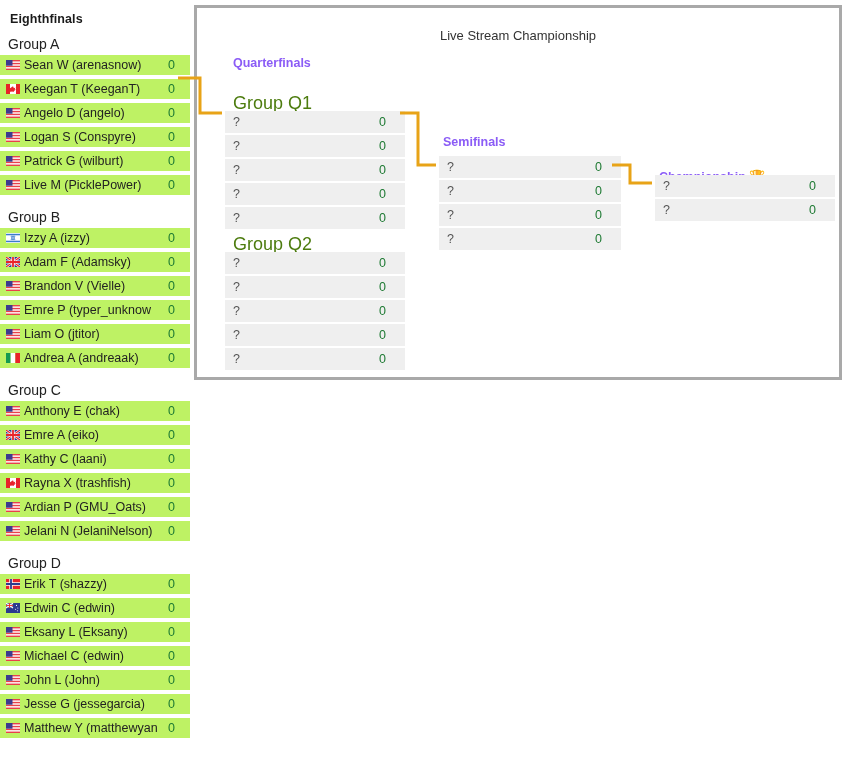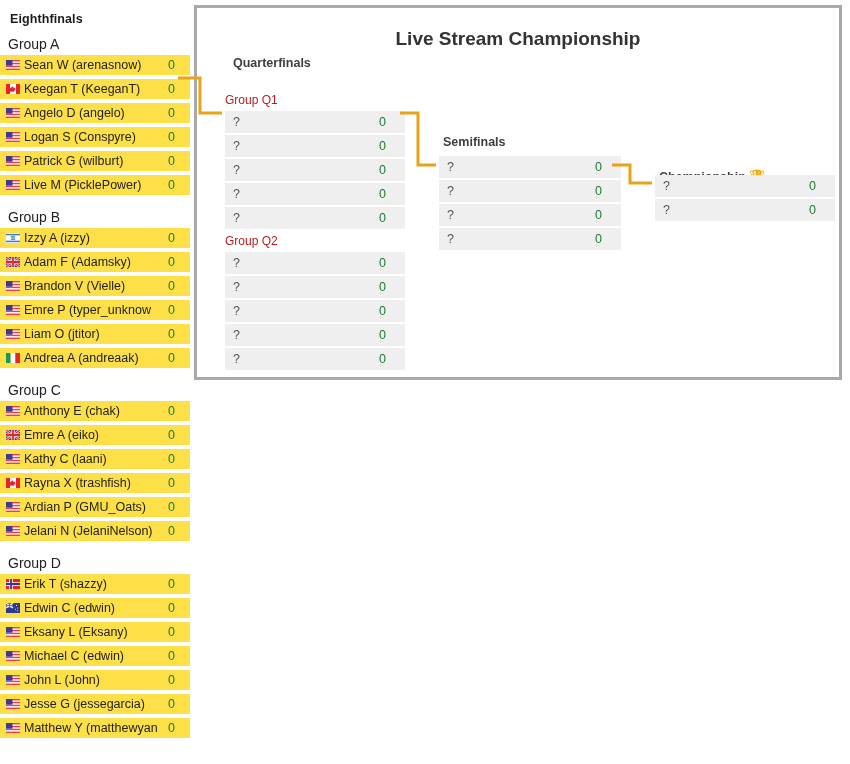--- a/index.html
+++ b/index.html
@@ -30,21 +30,21 @@
     font-size: 14px;
     color: #222;
     padding: 10px 0 3px 8px;
   }
   .group-block {
     background: #ffffff;
   }
   .match-row {
     display: flex;
     align-items: center;
-    background: #fde047;
+    background: #bef264;
     height: 20px;
     margin-bottom: 4px;
     padding: 0 0 0 6px;
     font-size: 12.5px;
     color: #222;
     white-space: nowrap;
     overflow: hidden;
   }
   .match-row .pname {
     flex: 1 1 auto;
@@ -76,34 +76,35 @@
     position: absolute;
     left: 194px; top: 5px;
     width: 648px; height: 375px;
     border: 3px solid #a9a9a9;
     background: #ffffff;
   }
   #bracket-title {
     position: absolute;
     left: 0; right: 0; top: 20px;
     text-align: center;
-    font-size: 19px;
+    font-size: 13px;
     color: #333333;
-    font-weight: bold;
+    font-weight: normal;
   }
   .b-stage-title {
     position: absolute;
     font-size: 12.5px;
     font-weight: bold;
-    color: #404040;
+    color: #8b5cf6;
   }
   .b-group-label {
     position: absolute;
-    font-size: 12px;
-    color: #b91c1c;
+    font-size: 18px;
+    color: #4d7c0f;
+    margin-left: 8px;
   }
   .b-block { position: absolute; }
   .b-row {
     display: flex;
     align-items: center;
     background: #efefef;
     height: 22px;
     margin-bottom: 2px;
     font-size: 12.5px;
     color: #555;

